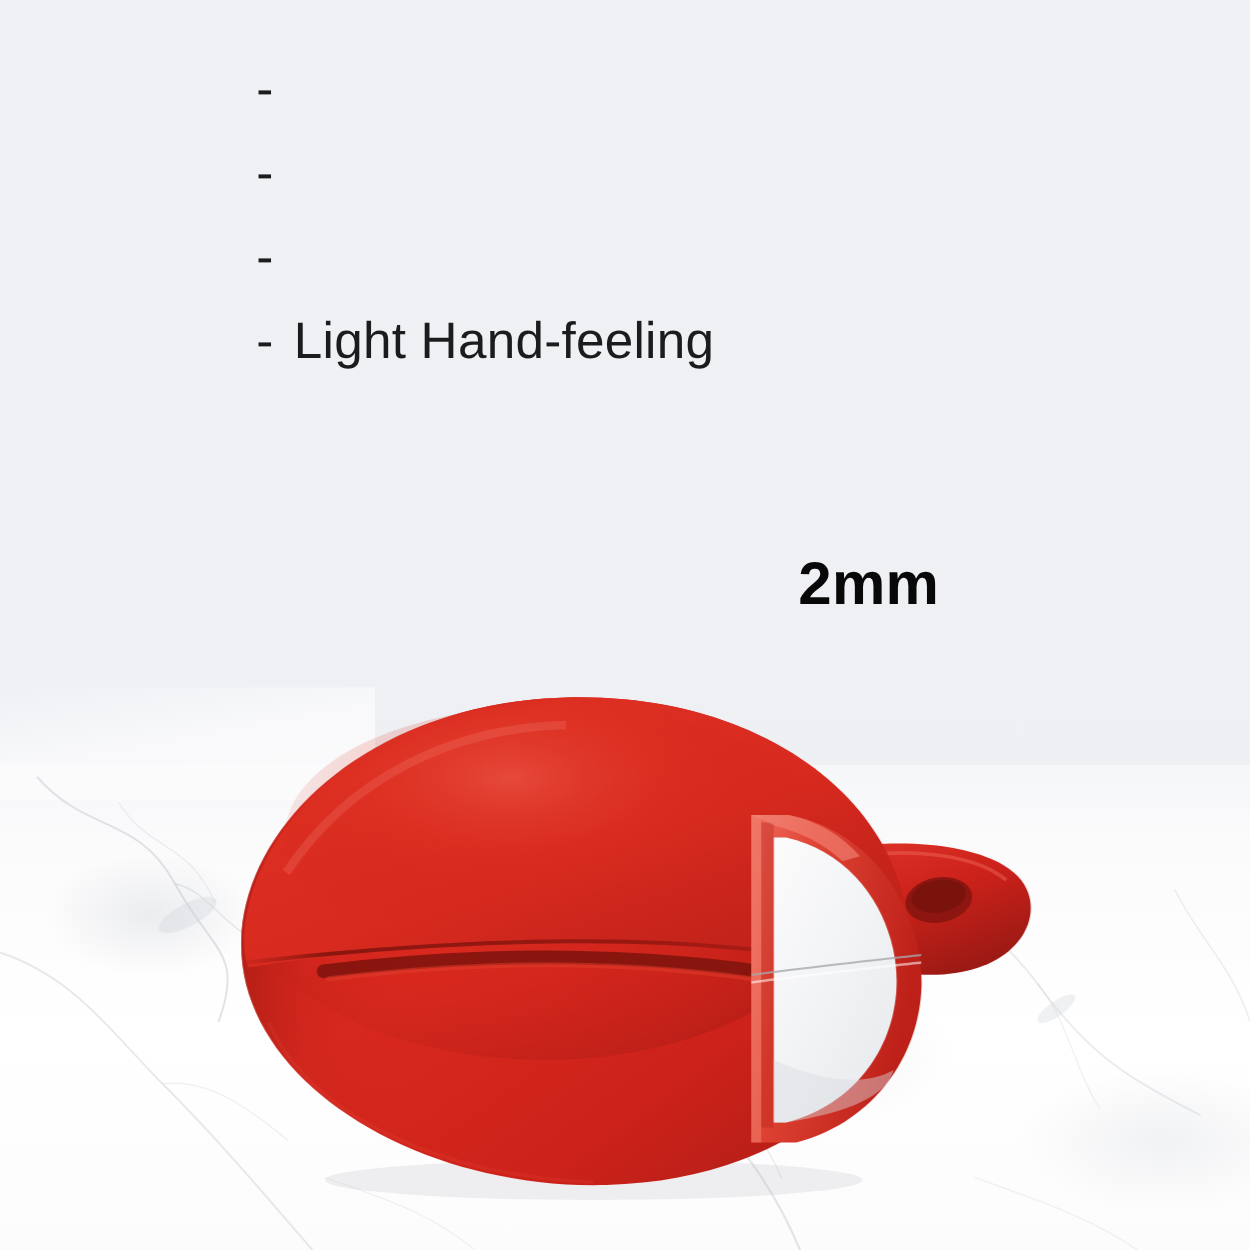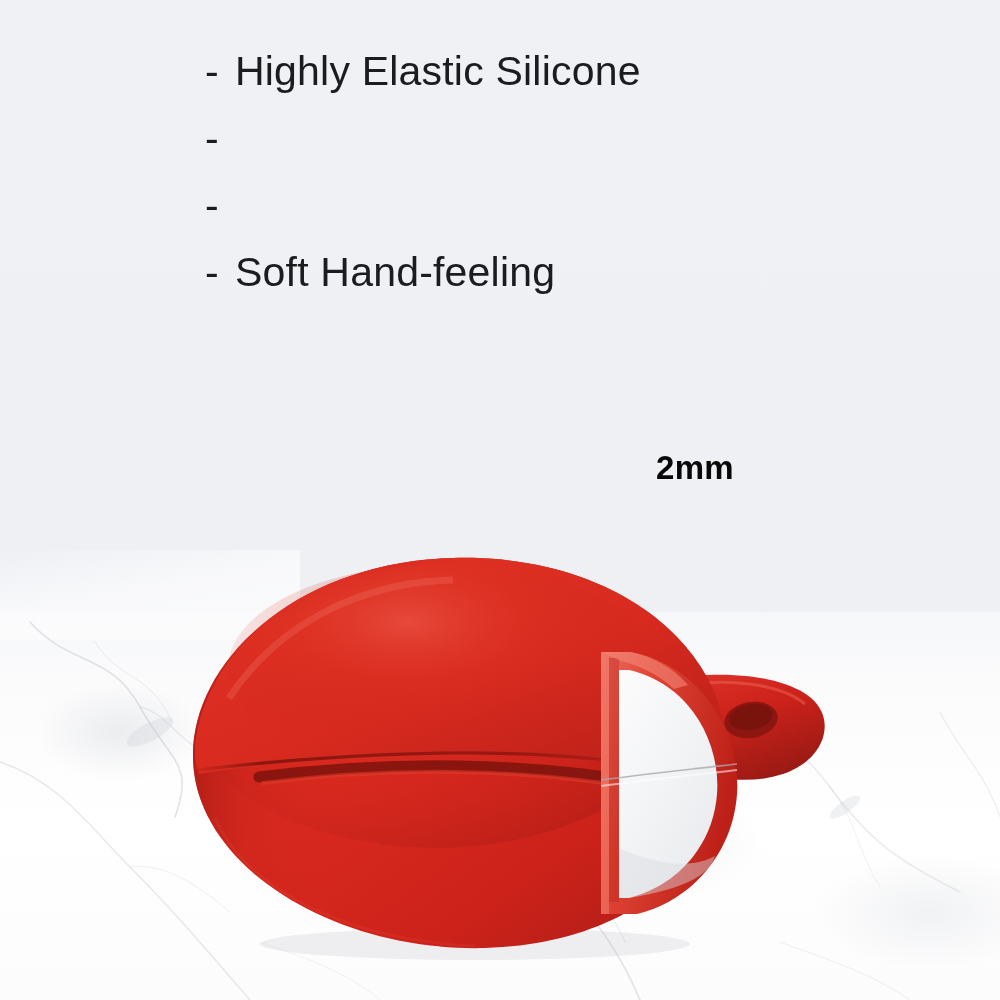--- a/index.html
+++ b/index.html
@@ -74,21 +74,21 @@
 
   
   .callout {
     position: absolute;
     left: 500px;
     top: 437px;
     width: 390px;
     text-align: center;
     color: #080808;
     font-weight: bold;
-    font-size: 33px;
+    font-size: 48px;
     line-height: 61px;
     letter-spacing: .3px;
   }
 
   
   .product {
     position: absolute;
     left: 185px;
     top: 548px;
     width: 645px;
@@ -123,31 +123,30 @@
     <g fill="#c3c8cf" opacity=".35">
       <ellipse cx="150" cy="120" rx="26" ry="9" transform="rotate(-28 150 120)"></ellipse>
       <ellipse cx="600" cy="270" rx="22" ry="7" transform="rotate(40 600 270)"></ellipse>
       <ellipse cx="845" cy="195" rx="18" ry="6" transform="rotate(-35 845 195)"></ellipse>
     </g>
   </svg>
 
   <div class="features">
     <div class="feature-line">
       <span class="dash">-</span>
-      <span>Highly Elastic Silicone</span>
-    </div>
-    <div class="feature-line">
-      <span class="dash">-</span>
-    </div>
-    <div class="feature-line">
-      <span class="dash">-</span>
-    </div>
-    <div class="feature-line">
-      <span class="dash">-</span>
-      <span>Soft Hand-feeling</span>
+    </div>
+    <div class="feature-line">
+      <span class="dash">-</span>
+    </div>
+    <div class="feature-line">
+      <span class="dash">-</span>
+    </div>
+    <div class="feature-line">
+      <span class="dash">-</span>
+      <span>Light Hand-feeling</span>
     </div>
   </div>
 
   <div class="callout">
     <div>2mm</div>
   </div>
 
   <div class="product">
     <svg viewBox="0 0 645 412" preserveAspectRatio="none">
       <defs>

